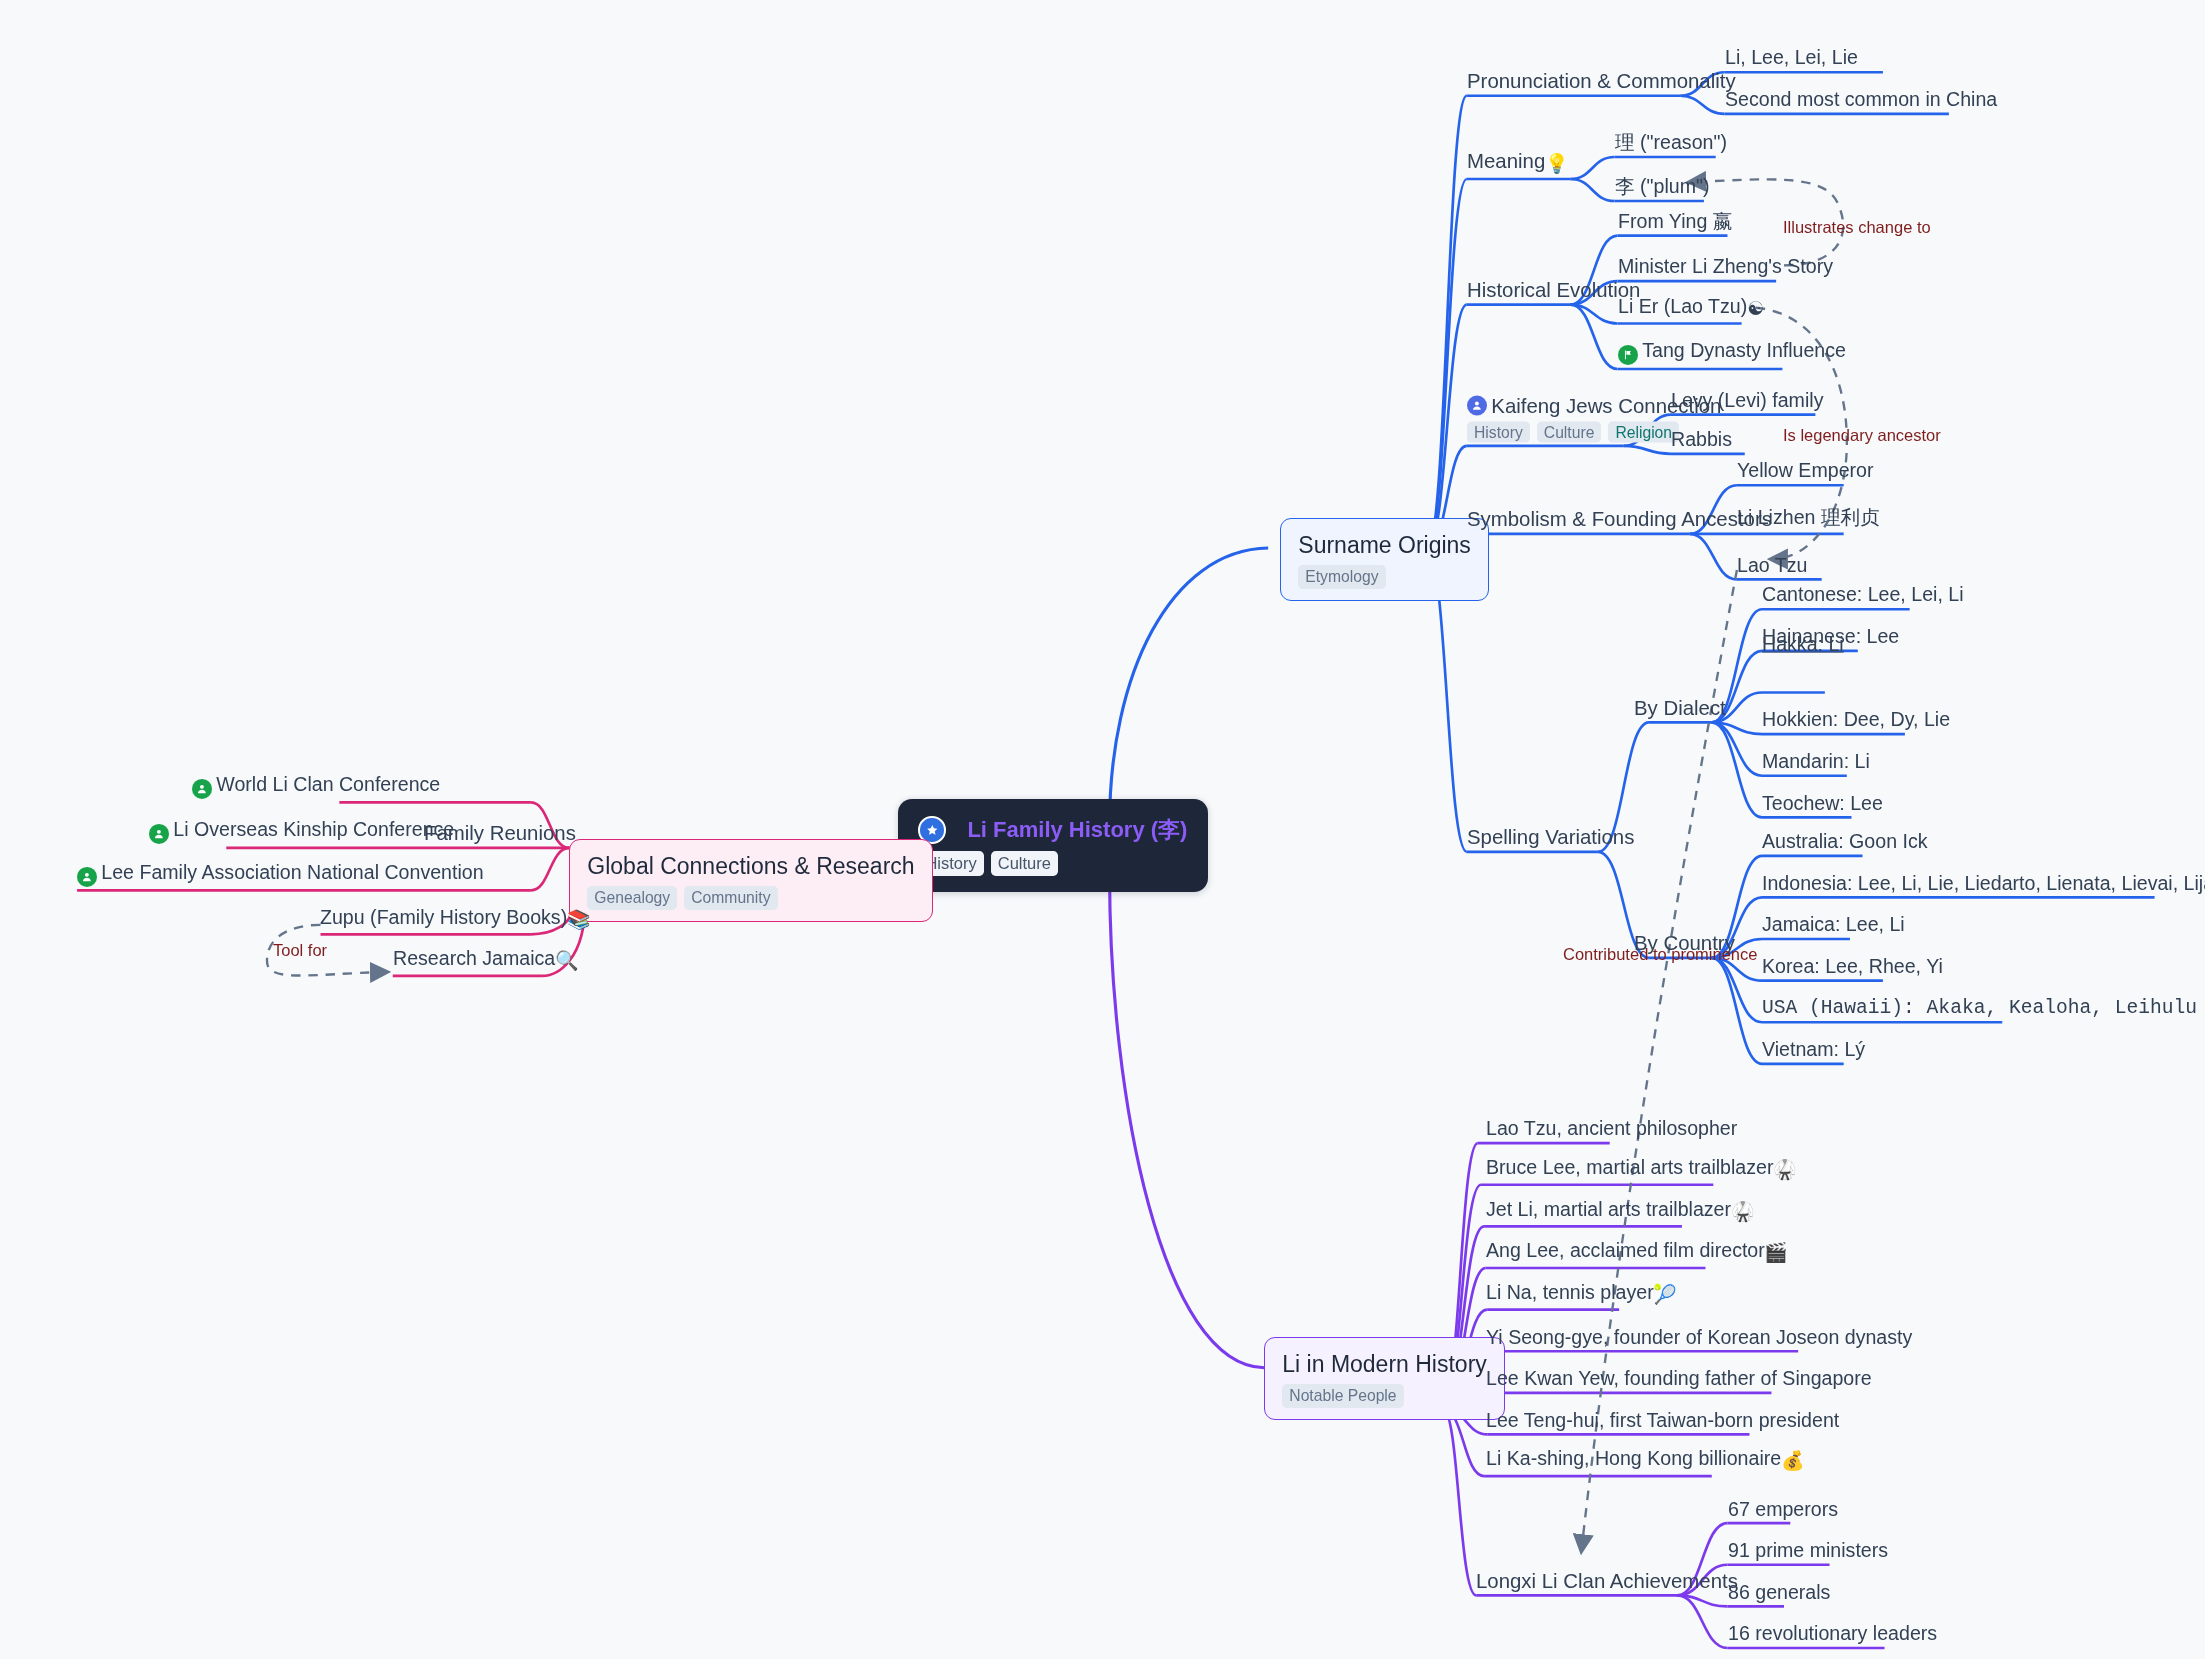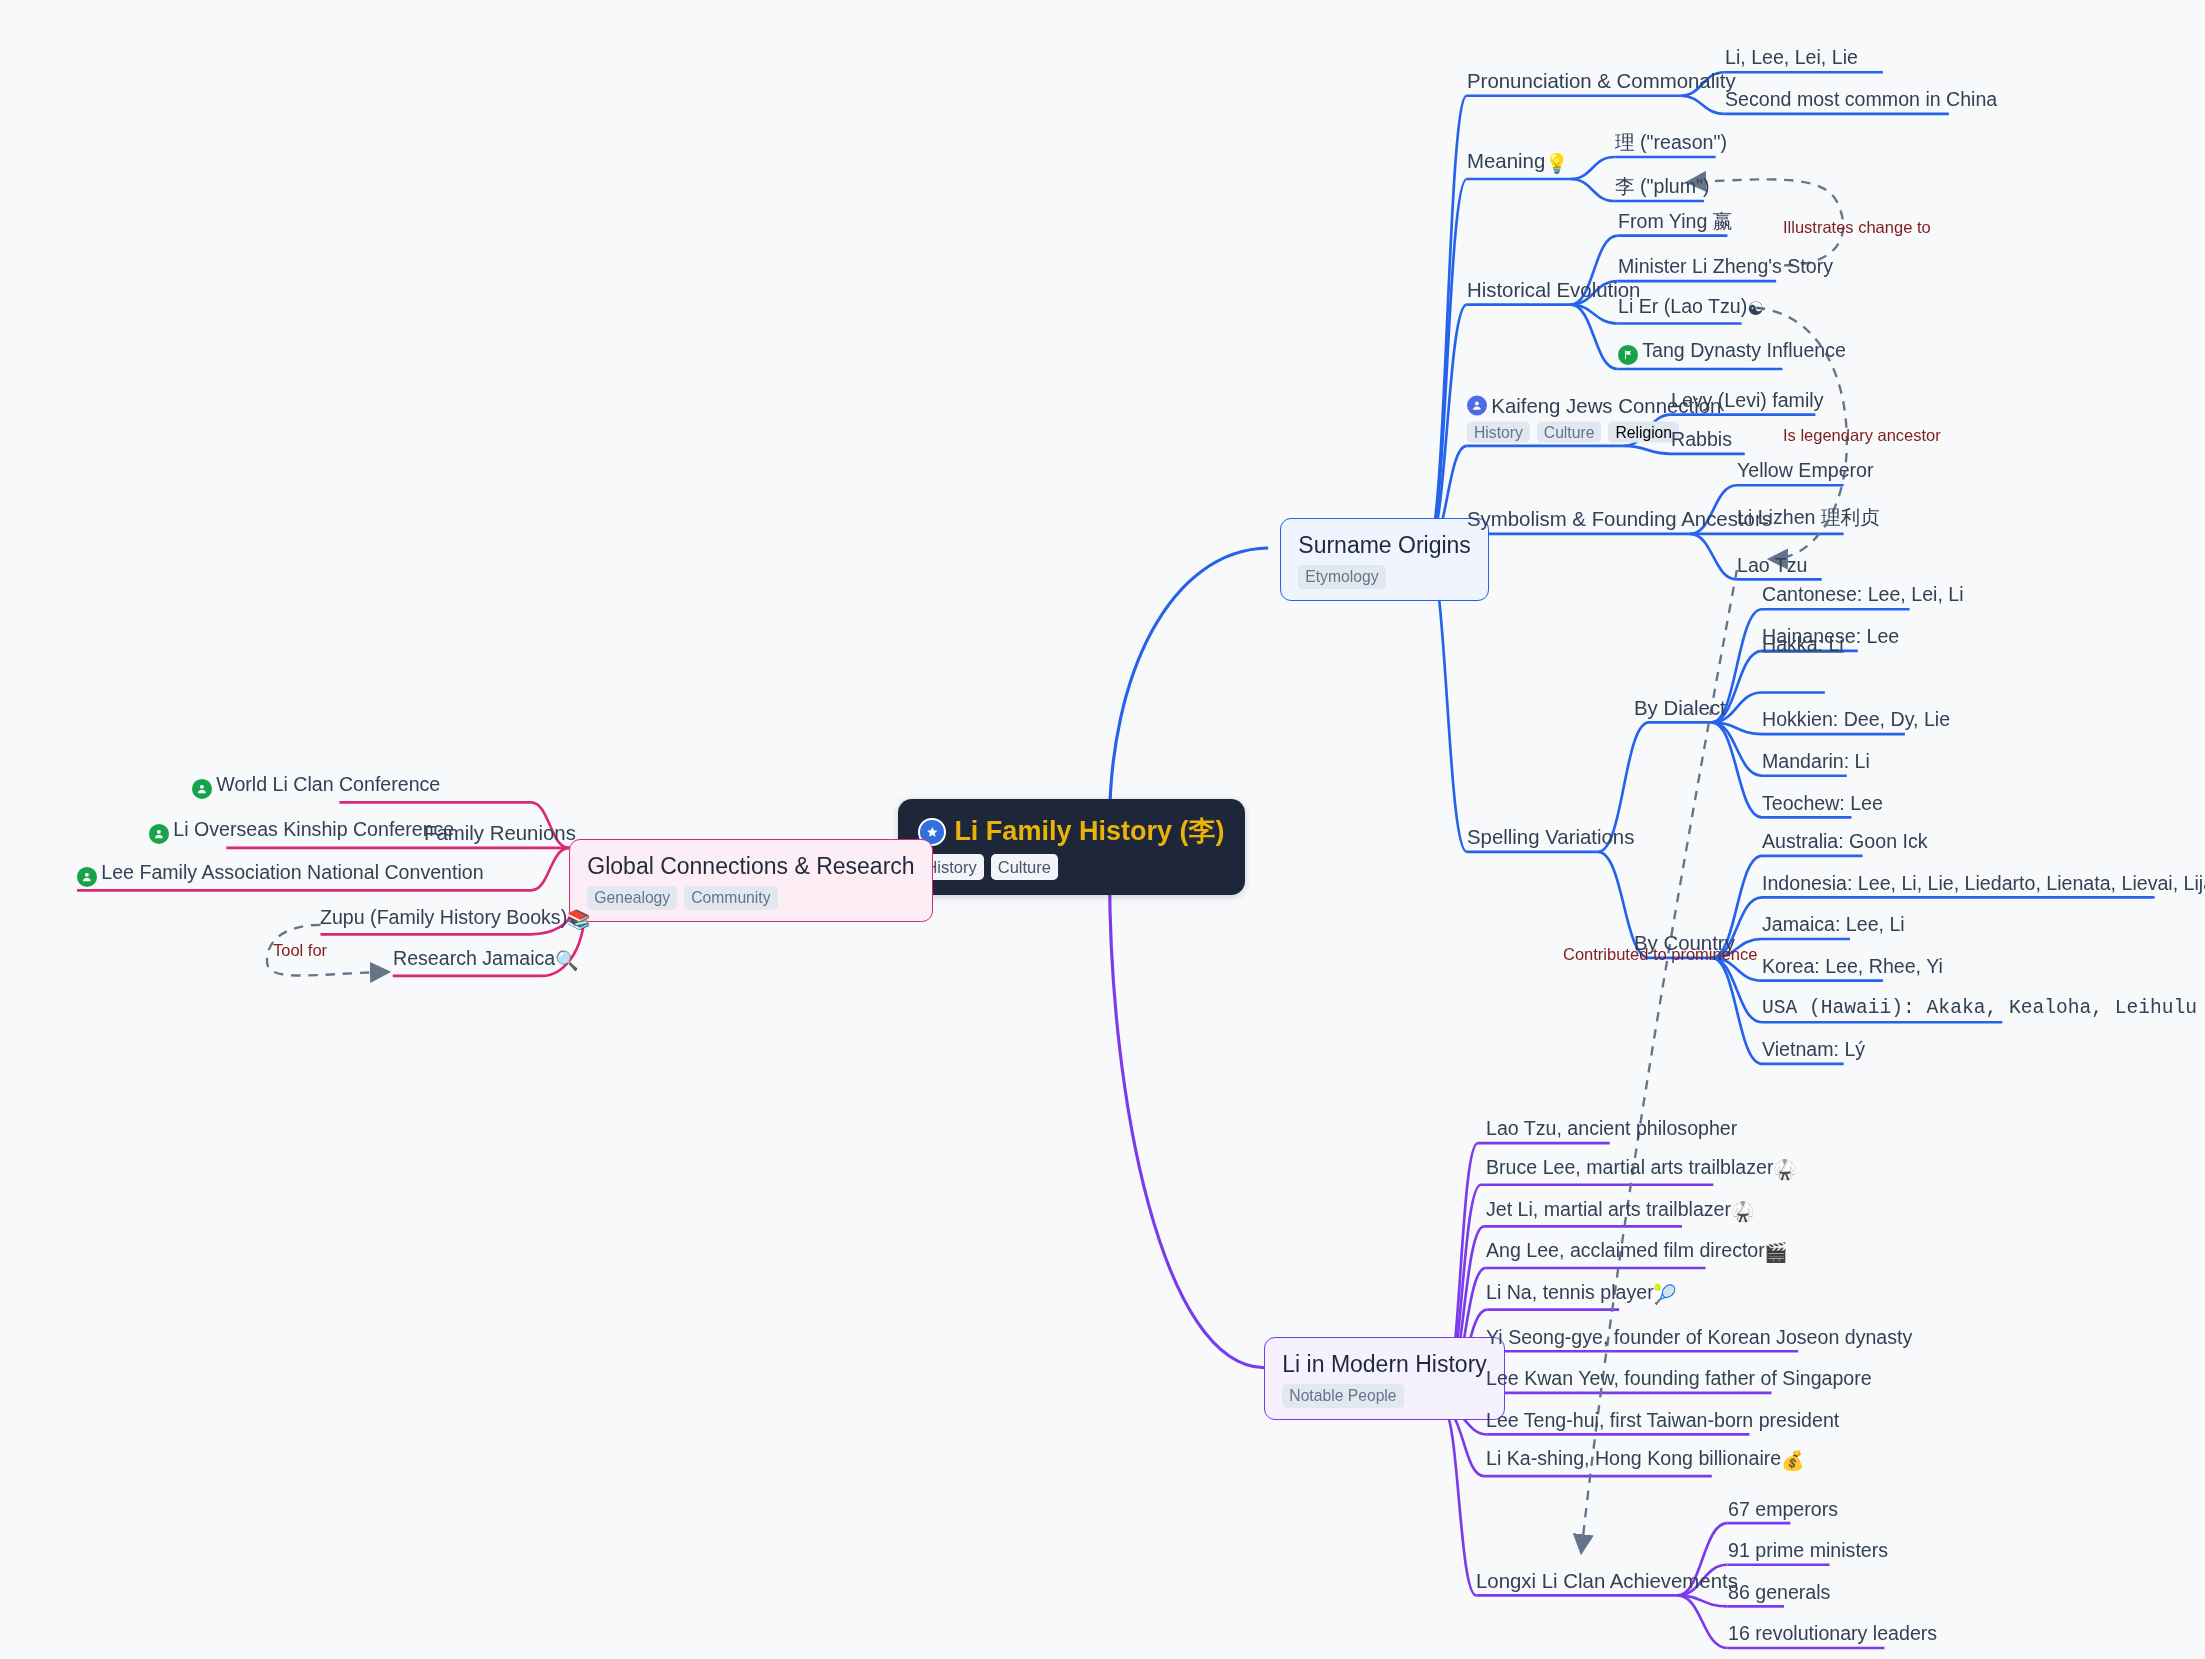--- a/index.html
+++ b/index.html
@@ -37,21 +37,21 @@
   .box .tag{
     font-size:15.7px;color:#64748b;background:#e2e8f0;
     border-radius:4.7px;padding:2.4px 7px;line-height:1.25;
   }
 
   #root{
     background:#1e2639;border-radius:14px;
     padding:17.3px 20.4px 15.7px 20.4px;
     box-shadow:0 1.6px 7.9px rgba(15,23,42,.18);
   }
-  #root .title{color:#eab308;font-size:27px;font-weight:bold;display:flex;align-items:center;gap:6px;}
+  #root .title{color:#8b5cf6;font-size:22px;font-weight:bold;display:flex;align-items:center;gap:19px;}
   #root .tag{background:#f1f5f9;color:#475569;font-size:16.5px;}
 
   .box.blue{background:#eff4ff;border:1.6px solid #2563eb;margin-left:12px;}
   .box.blue .title{color:#1e293b;}
   .box.pink{background:#fdeef5;border:1.6px solid #db2777;}
   .box.pink .title{color:#1e293b;}
   .box.purple{background:#f5f1fe;border:1.6px solid #7c3aed;}
   .box.purple .title{color:#1e293b;}
 
   
@@ -274,21 +274,21 @@
           <svg width="11.8" height="11.8" viewBox="0 0 24 24">
             <circle cx="12" cy="8" r="4" fill="#fff"></circle>
             <path fill="#fff" d="M4 21c0-4.4 3.6-7 8-7s8 2.6 8 7z"></path>
           </svg>
         </span>
       <span>Kaifeng Jews Connection</span>
     </div>
     <div style="display:flex;gap:7px;margin-top:4.7px;">
       <span style="font-size:15.7px;color:#64748b;background:#e2e8f0;border-radius:4.7px;padding:1.6px 7px;">History</span>
       <span style="font-size:15.7px;color:#64748b;background:#e2e8f0;border-radius:4.7px;padding:1.6px 7px;">Culture</span>
-      <span style="font-size:15.7px;color:#000000;background:#e2e8f0;border-radius:4.7px;padding:1.6px 7px;">Religion</span>
+      <span style="font-size:15.7px;color:#0f766e;background:#e2e8f0;border-radius:4.7px;padding:1.6px 7px;">Religion</span>
     </div>
   </div>
   <div class="leaf" style="left:1671px;top:415px;">Levy (Levi) family</div>
   <div class="leaf" style="left:1671px;top:454px;">Rabbis</div>
 
   <div class="leaf l2" style="left:1467px;top:534px;">Symbolism &amp; Founding Ancestors</div>
   <div class="leaf" style="left:1737px;top:485px;">Yellow Emperor</div>
   <div class="leaf" style="left:1737px;top:532px;">Li Lizhen 理利贞</div>
   <div class="leaf" style="left:1737px;top:580px;">Lao Tzu</div>
 

